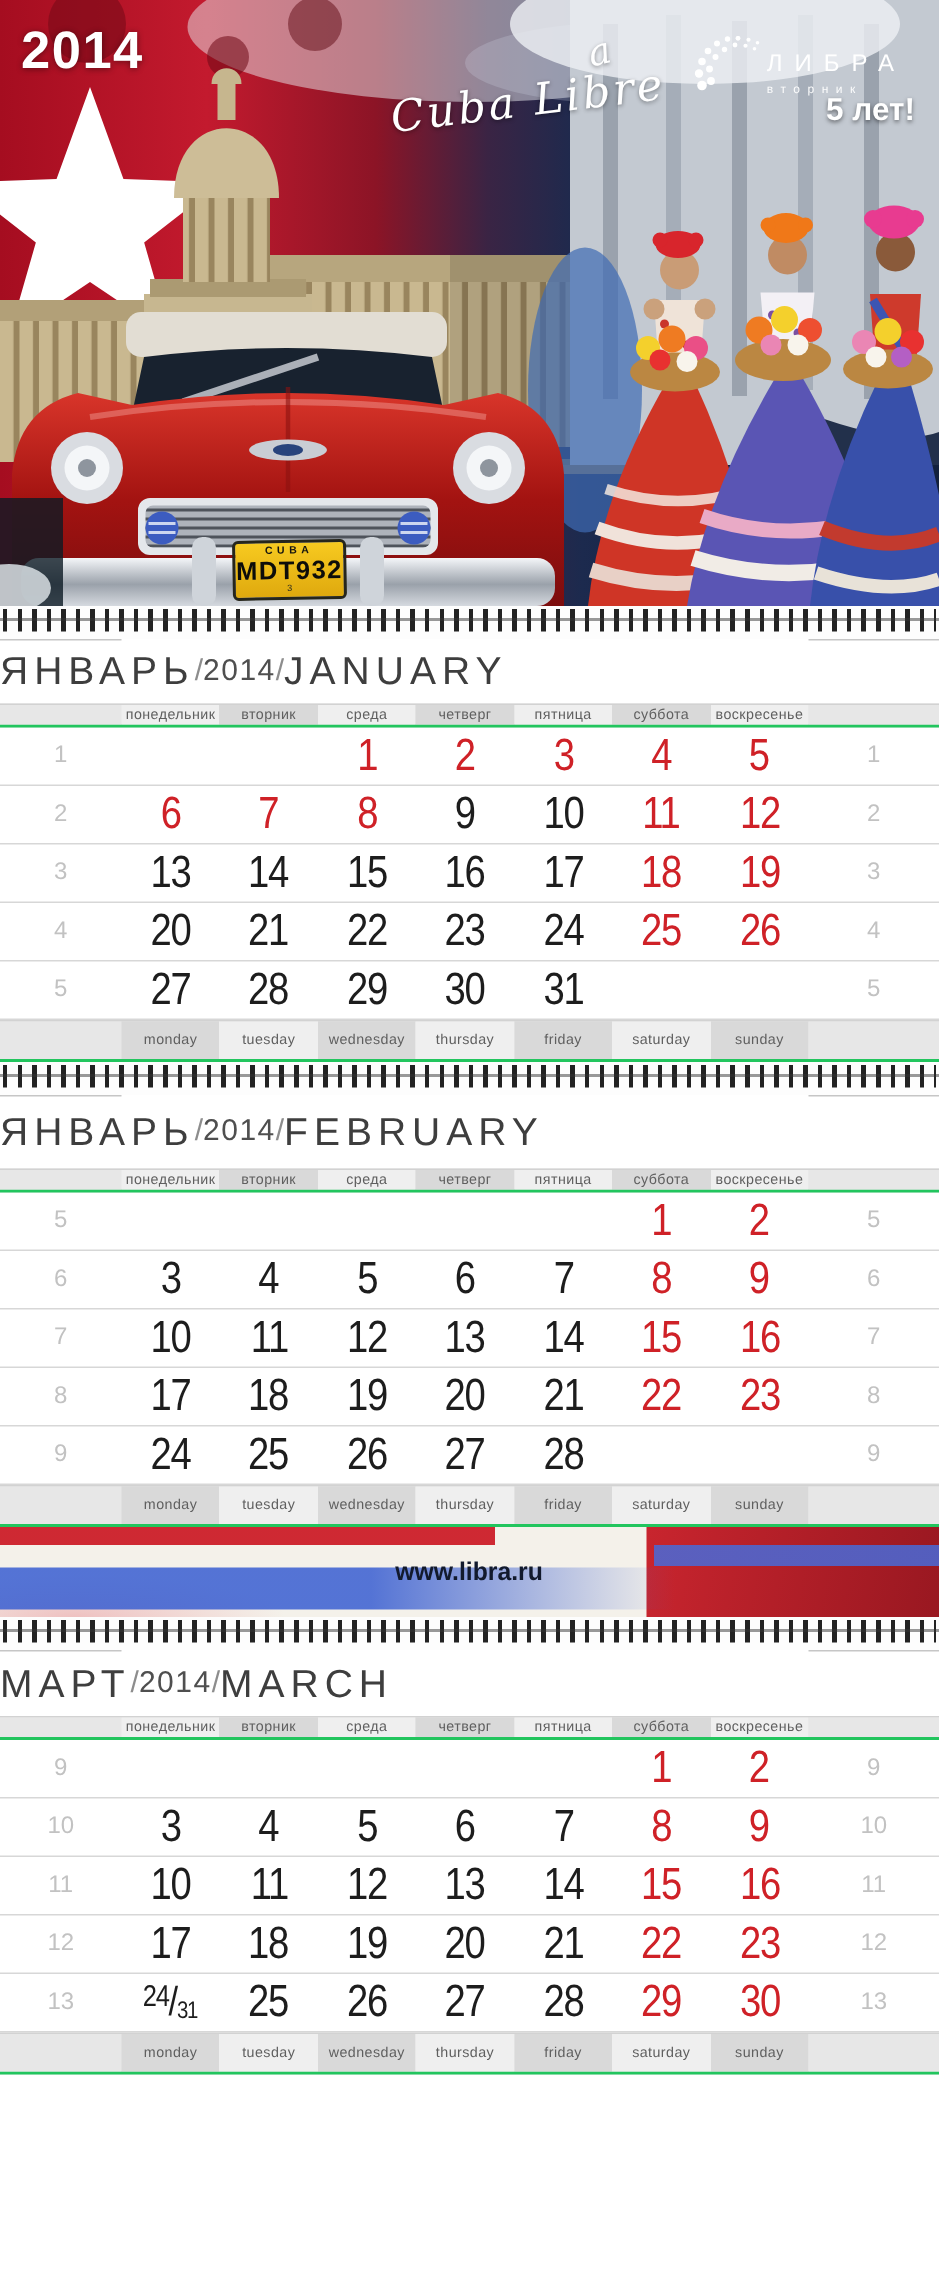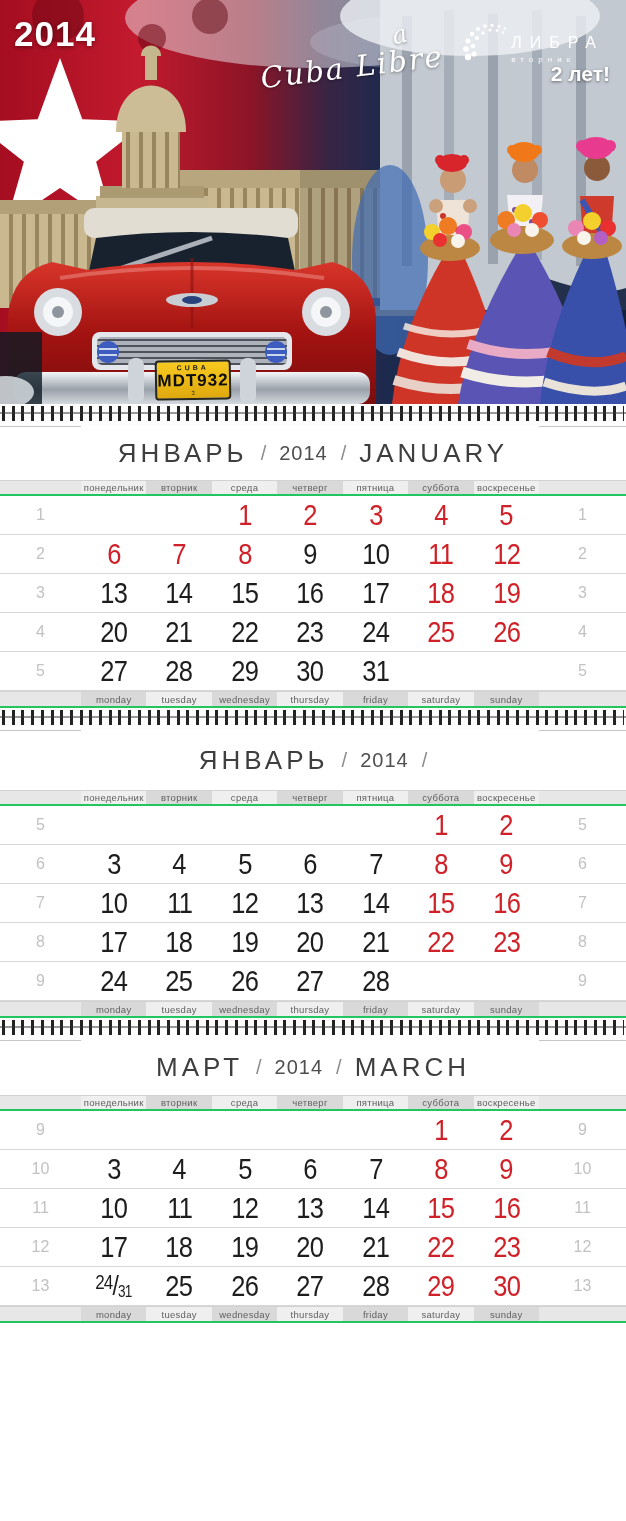--- a/index.html
+++ b/index.html
@@ -35,28 +35,28 @@
       background-image:repeating-linear-gradient(90deg,#222 0 3px,rgba(0,0,0,0) 3px 9.7px)}
   .spiral::after{content:"";position:absolute;left:0;right:0;top:8px;height:2px;background:#333;opacity:.5}
 
   
   .month-card{position:relative;background:#fff;display:flex;flex-direction:column}
   .card-jan{height:282px}.card-feb{height:288px}.card-mar{height:283px}
   .topline{position:absolute;top:0;height:1px;background:#c6c6c6;z-index:3}
   .topline-left{left:0;width:81px}.topline-right{left:539px;right:0}
   .vline{position:absolute;top:0;width:2px;background:#7d7d7d;z-index:1}
   .vline-left{left:80px}.vline-right{left:538px}
-  .month-title{flex:1;display:flex;align-items:center;justify-content:center;gap:13px;
+  .month-title{flex:1;display:flex;align-items:center;
                position:relative;z-index:2;background:#fff}
   .t-ru,.t-en{font-size:26px;letter-spacing:4px;color:#3e3e3e}
   .t-year{font-size:20px;letter-spacing:1px;color:#4f4f4f}
   .t-sep{font-size:20px;color:#8d8d8d}
   .band{display:grid;grid-template-columns:81px repeat(7,1fr) 87px;background:#e7e7e7;
         border-top:1px solid #d2d2d2;border-bottom:2px solid #22c55e;position:relative;z-index:2}
-  .band-top{height:16px}.band-bottom{height:17px}
+  .band-top{height:16px}.band-bottom{height:28px}
   .band .wd{display:flex;align-items:center;justify-content:center;font-size:9.5px;color:#5f5f5f;
             letter-spacing:.3px;white-space:nowrap;overflow:hidden}
   .band-top .wd:nth-child(odd){background:#d9d9d9}
   .band-top .wd:nth-child(even){background:#efefef}
   .band-bottom .wd:nth-child(even){background:#d9d9d9}
   .band-bottom .wd:nth-child(odd){background:#efefef}
   .band .gutter{background:#e7e7e7}
   .weeks{height:195px;position:relative}
   .row{display:grid;grid-template-columns:81px repeat(7,1fr) 87px;height:39px;
        border-bottom:1px solid #d7d7d7;align-items:center}
@@ -276,21 +276,21 @@
             <circle cx="27" cy="6" r="1.6"></circle>
             <circle cx="34" cy="6.5" r="1.4"></circle>
           <circle cx="40" cy="8.5" r="1.2"></circle>
         </g>
       </svg>
       <div class="logo-text">
         <span class="logo-name">ЛИБРА</span>
         <span class="logo-sub">вторник</span>
       </div>
     </div>
-    <div class="h-anniv">2 лет!</div>
+    <div class="h-anniv">5 лет!</div>
     <div class="plate">
       <span class="plate-country">CUBA</span>
       <span class="plate-number">MDT932</span>
       <span class="plate-sub">3</span>
     </div>
   </div>
 
   <div class="spiral"></div>
 
   <section class="month-card card-jan">
@@ -392,20 +392,21 @@
   <section class="month-card card-feb">
     <div class="topline topline-left"></div>
     <div class="topline topline-right"></div>
     <div class="vline vline-left"></div>
     <div class="vline vline-right"></div>
     <header class="month-title">
       <span class="t-ru">ЯНВАРЬ</span>
       <span class="t-sep">/</span>
       <span class="t-year">2014</span>
       <span class="t-sep">/</span>
+      <span class="t-en">FEBRUARY</span>
     </header>
     <div class="band band-top">
         <div class="gutter"></div>
         <div class="wd">понедельник</div>
         <div class="wd">вторник</div>
         <div class="wd">среда</div>
         <div class="wd">четверг</div>
         <div class="wd">пятница</div>
         <div class="wd">суббота</div>
         <div class="wd">воскресенье</div>
@@ -474,20 +475,23 @@
         <div class="wd">tuesday</div>
         <div class="wd">wednesday</div>
         <div class="wd">thursday</div>
         <div class="wd">friday</div>
         <div class="wd">saturday</div>
         <div class="wd">sunday</div>
         <div class="gutter"></div>
       </div>
   </section>
 
+  <div class="strip strip-website">
+    <div class="line">www.libra.ru</div>
+  </div>
 
   <div class="spiral"></div>
 
   <section class="month-card card-mar">
     <div class="topline topline-left"></div>
     <div class="topline topline-right"></div>
     <div class="vline vline-left"></div>
     <div class="vline vline-right"></div>
     <header class="month-title">
       <span class="t-ru">МАРТ</span>

